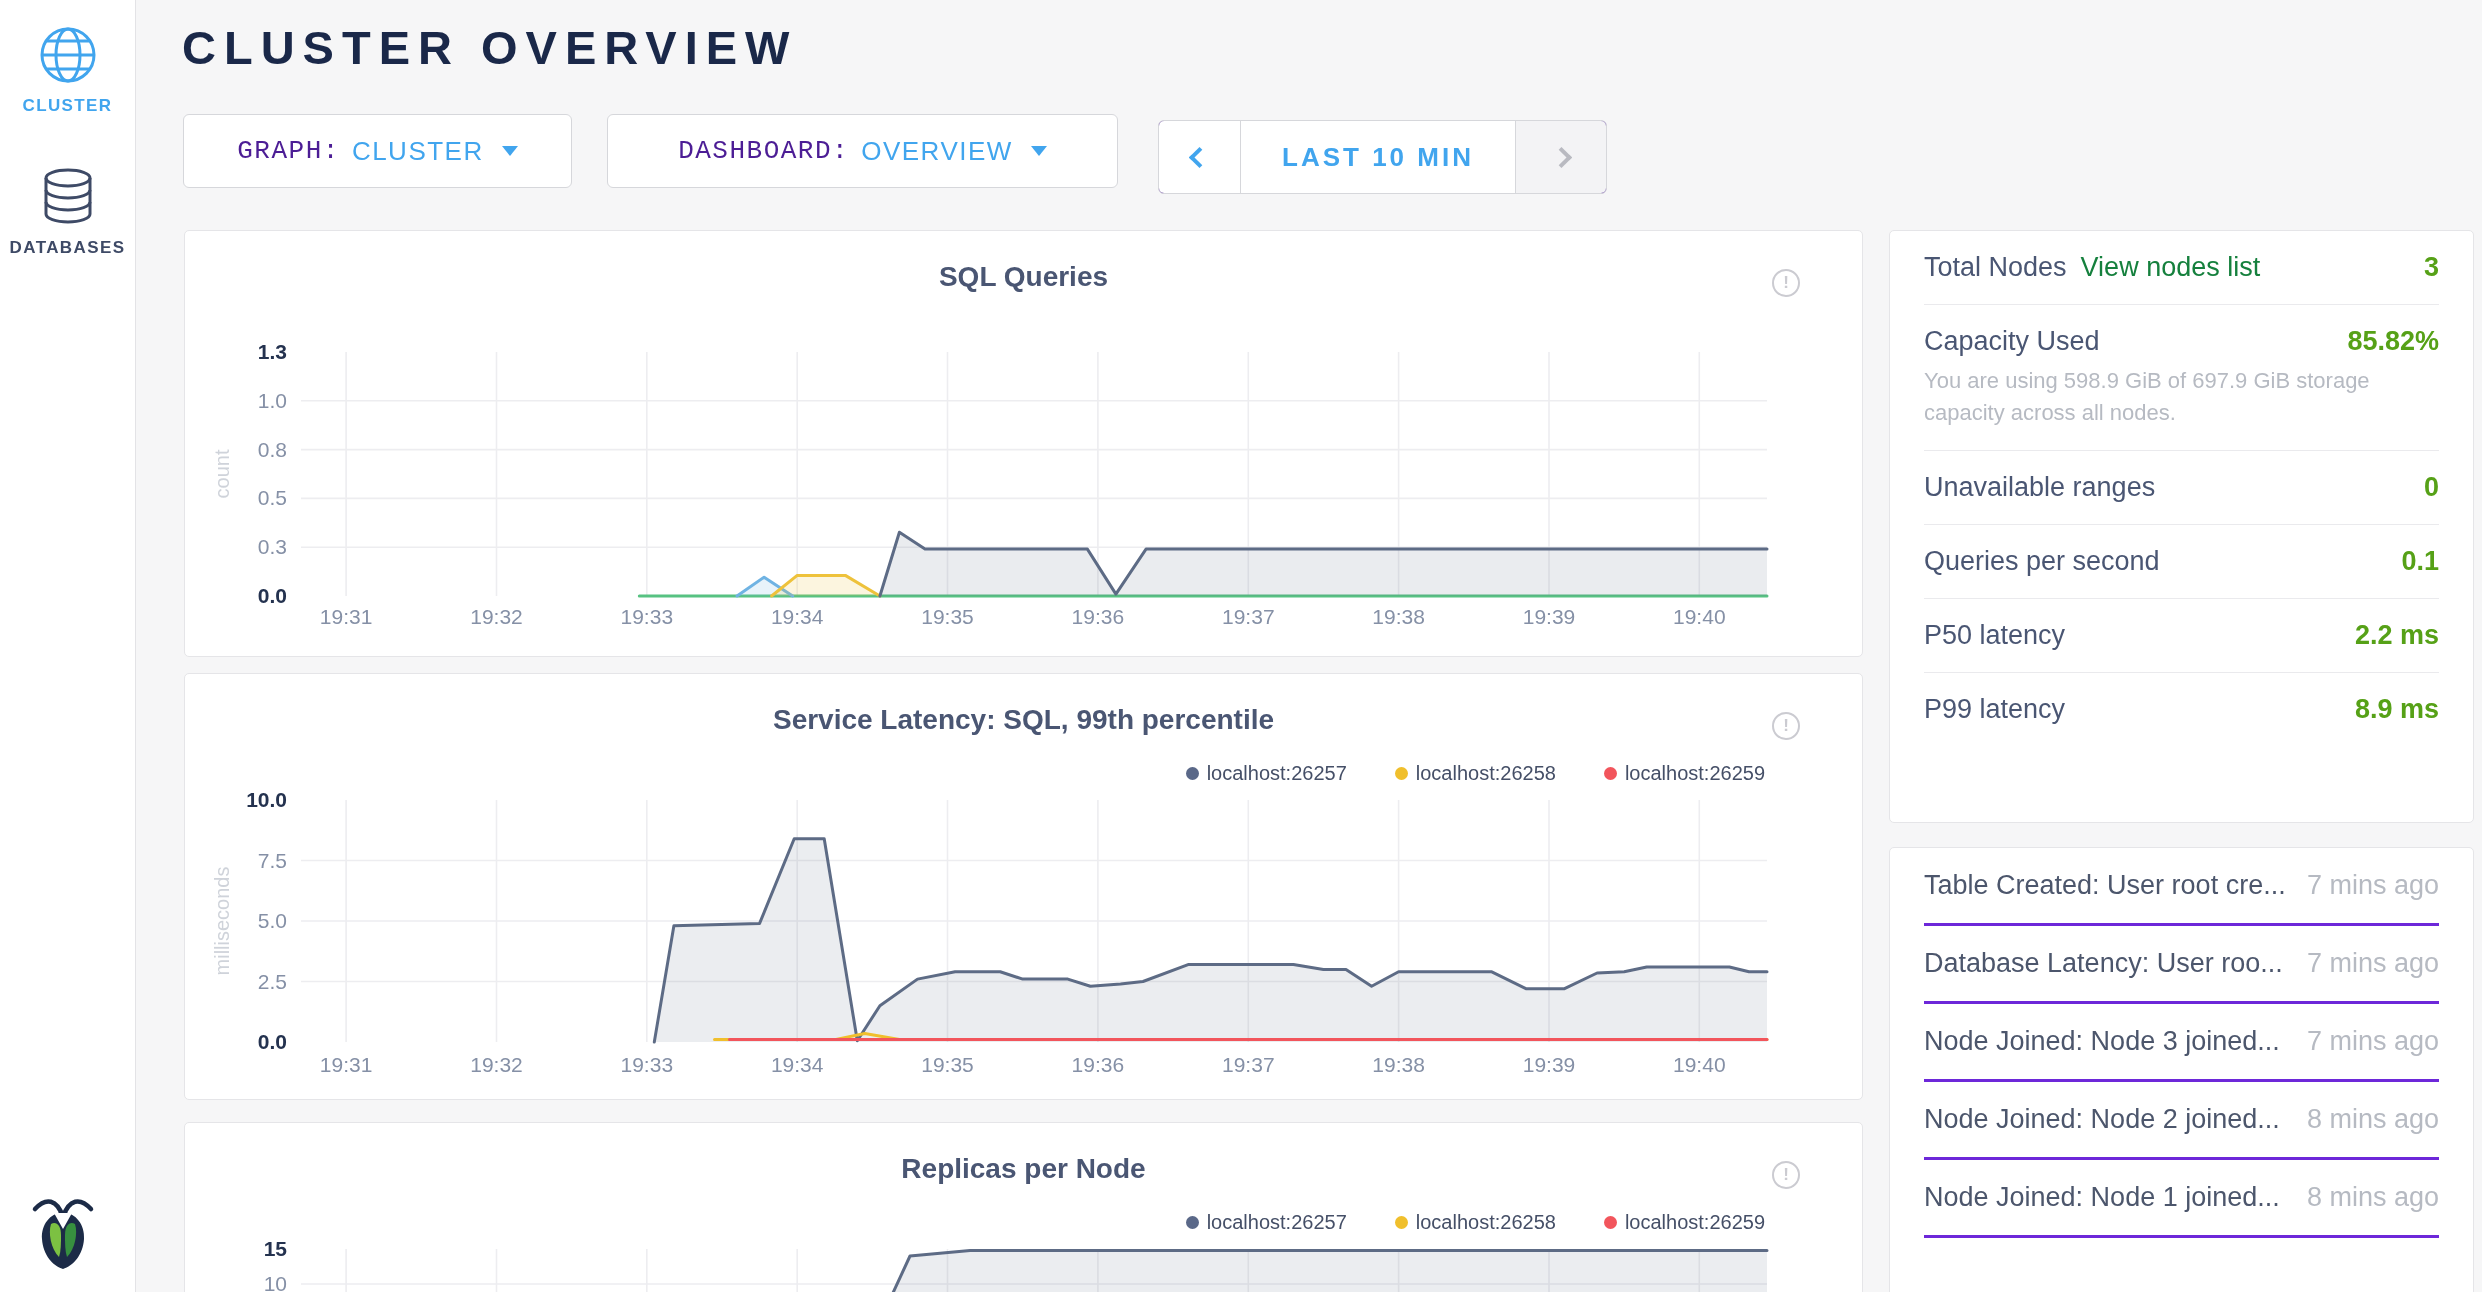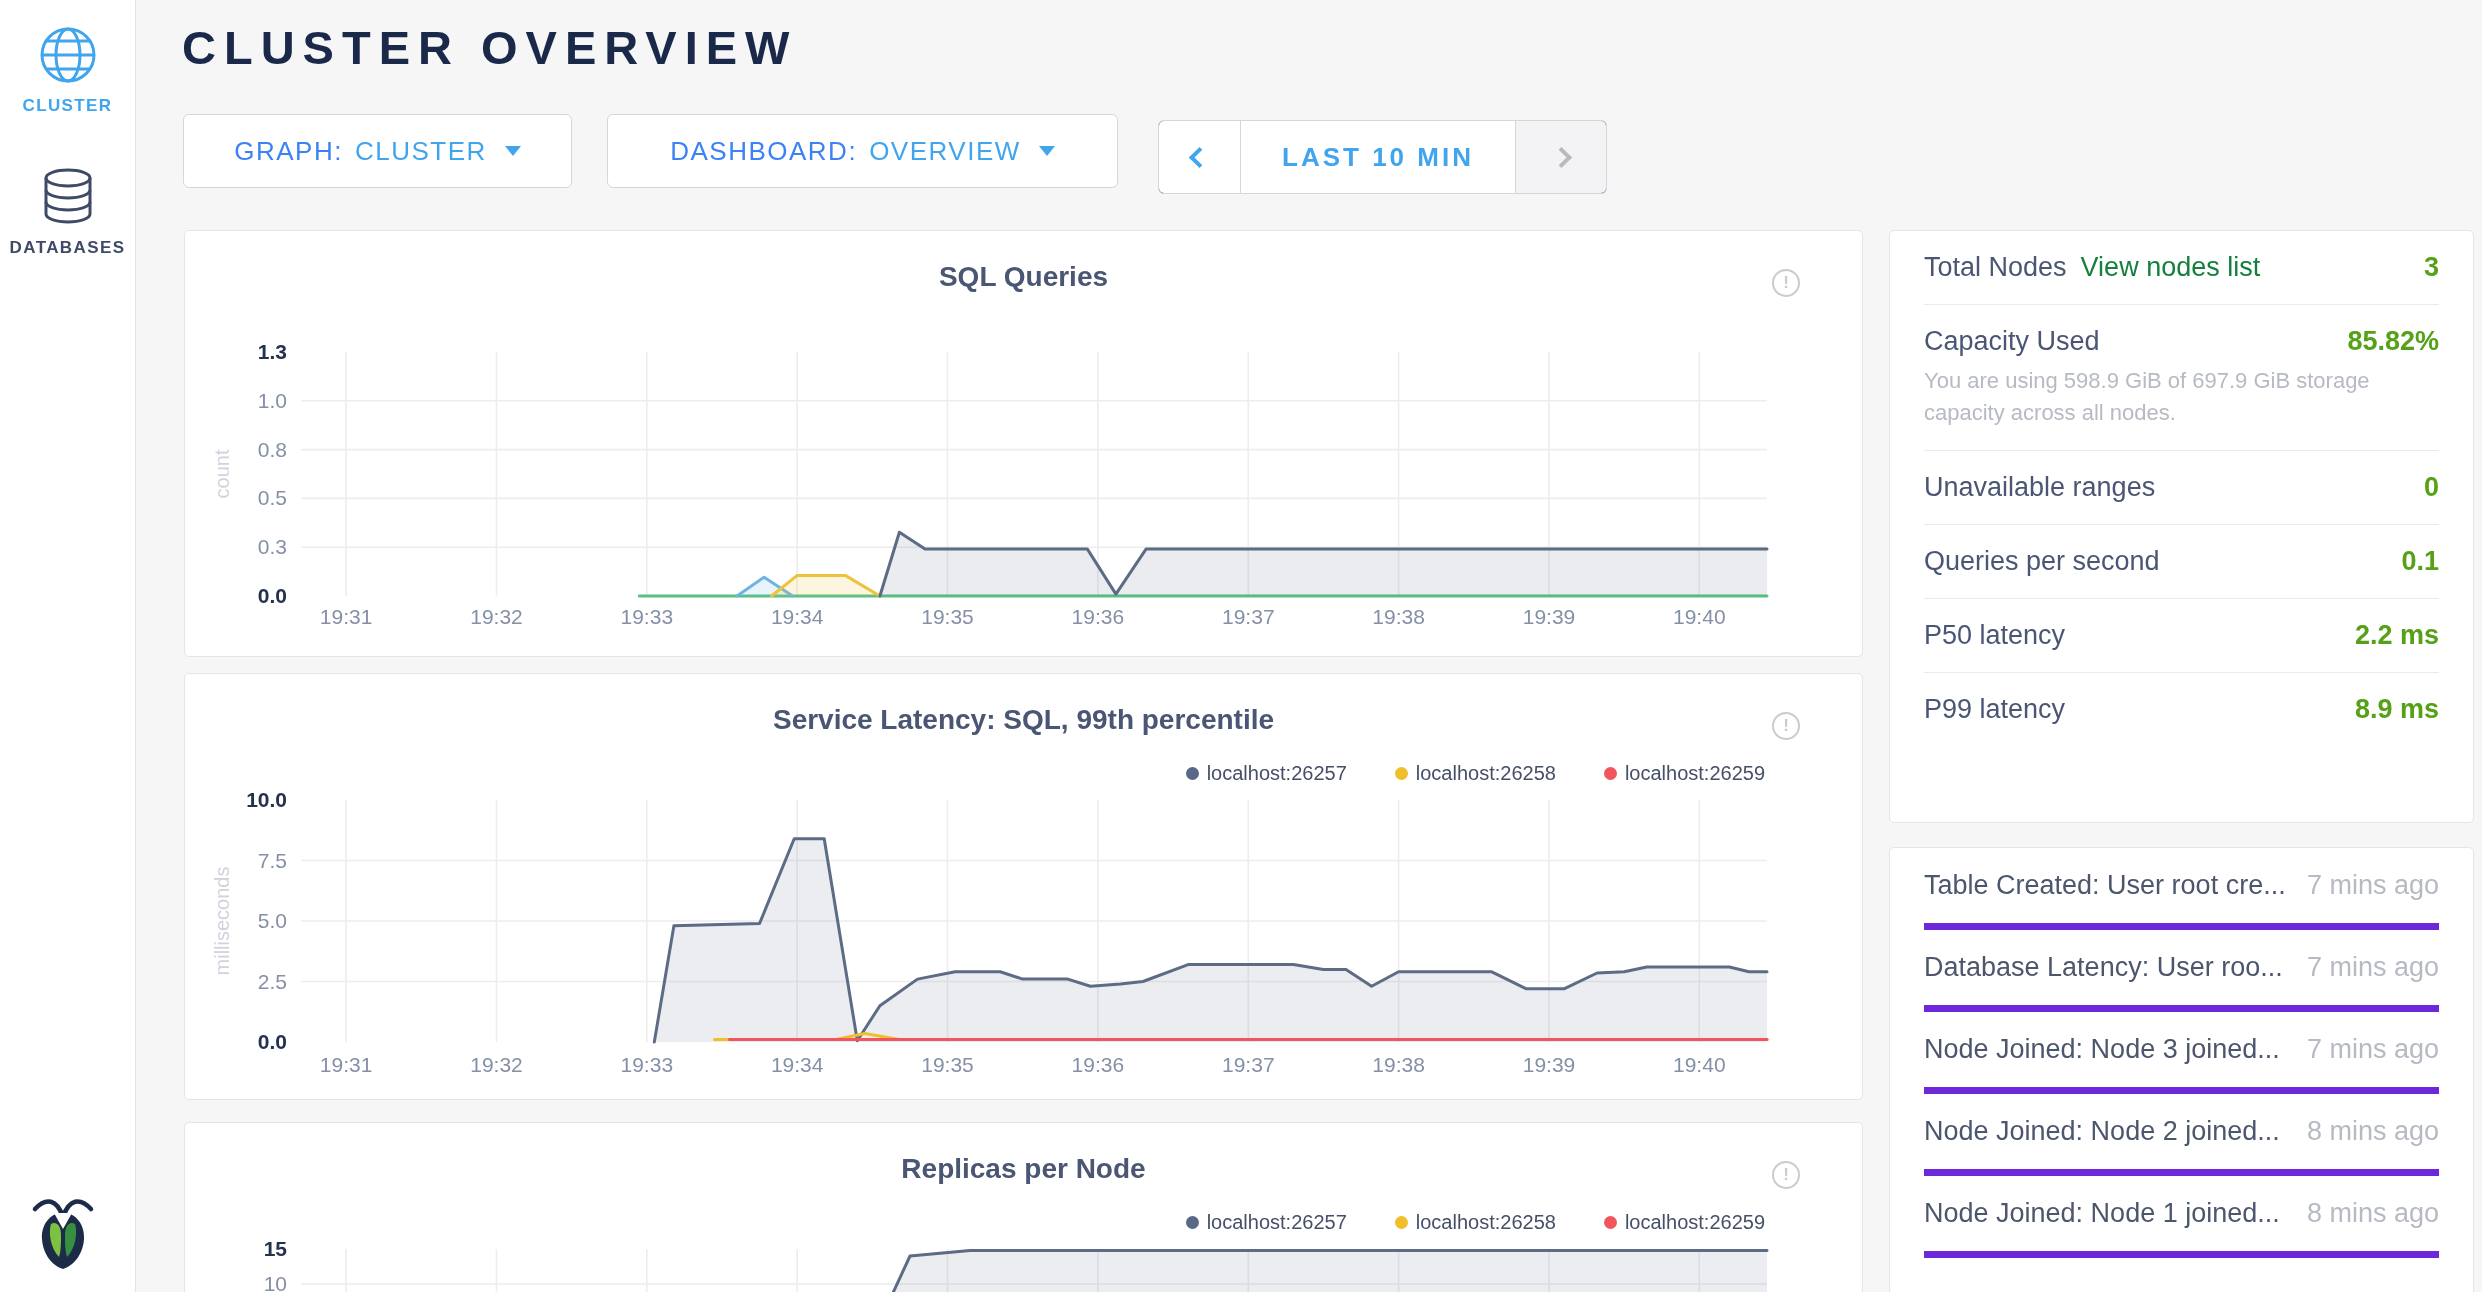--- a/index.html
+++ b/index.html
@@ -28,21 +28,21 @@
     font-size:47px; font-weight:700; letter-spacing:8px; color:#1a2849;
   }
   .dd {
     position:absolute; top:114px; height:74px; background:#fff;
     border:1px solid #d6d7db; border-radius:6px;
     display:flex; align-items:center; justify-content:center;
     font-size:26px; cursor:pointer; padding:0;
   }
   .dd-graph { left:183px; width:389px; }
   .dd-dash  { left:607px; width:511px; }
-  .dd .lbl { color:#3b82f6; letter-spacing:1.5px; }
+  .dd .lbl { color:#4c1d95; letter-spacing:1.5px;font-family:Liberation Mono, monospace; }
   .dd .val { color:#41a5ee; margin-left:12px; letter-spacing:1.5px; }
   .caret {
     margin-left:18px; width:0; height:0;
     border-left:8px solid transparent; border-right:8px solid transparent;
     border-top:10px solid #41a5ee;
   }
   .timerange {
     position:absolute; left:1158px; top:120px; width:449px; height:74px;
     border:1px solid #d6d7db; border-radius:6px; background:#4c1d95;
     display:flex; overflow:hidden;
@@ -82,21 +82,21 @@
   .panel-inner { padding:0 34px; }
   .panel-title { margin:30px 0 12px; text-align:center; font-size:28px; font-weight:700; color:#475872; }
   .srow { display:flex; align-items:center; justify-content:space-between; padding:21px 0; border-bottom:1px solid #eaeaed; font-size:27px; }
   .srow:last-child { border-bottom:none; }
   .srow .lab { color:#4a5673; }
   .srow .val { color:#56a117; font-weight:700; white-space:nowrap; }
   .srow .link { color:#15803d; margin-left:14px; cursor:pointer; }
   .srow.col { flex-direction:column; align-items:stretch; }
   .srow .main { display:flex; align-items:center; justify-content:space-between; }
   .subtext { margin:8px 0 0; font-size:22px; line-height:1.45; color:#b6bac2; padding-right:40px; }
-  .erow { display:flex; align-items:center; justify-content:space-between; padding:22px 0; border-bottom:7px solid #6d28d9; }
+  .erow { display:flex; align-items:center; justify-content:space-between; padding:22px 0; border-bottom:3px solid #6d28d9; }
   .erow .etxt { font-size:27px; color:#4c566c; white-space:nowrap; overflow:hidden; }
   .erow .etime { font-size:27px; color:#b6bac2; white-space:nowrap; margin-left:16px; }
 </style>
 </head>
 <body>
 
 <aside class="sidebar">
   <div class="nav-item first">
     <svg width="58" height="58" viewBox="0 0 58 58">
       <g fill="none" stroke="#41a5ee" stroke-width="3">

